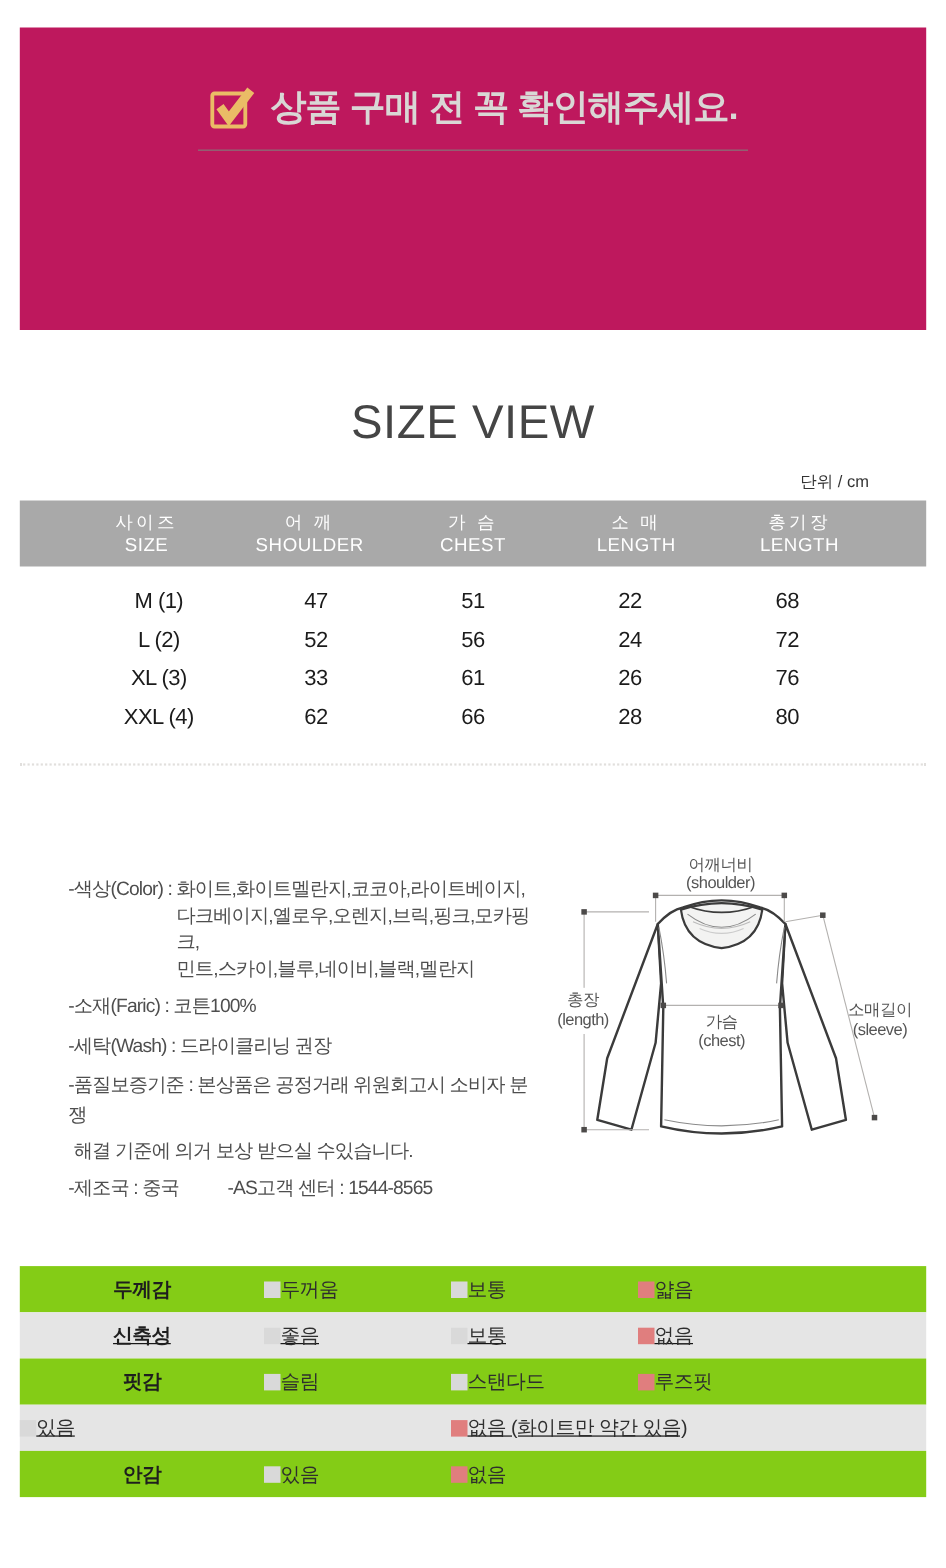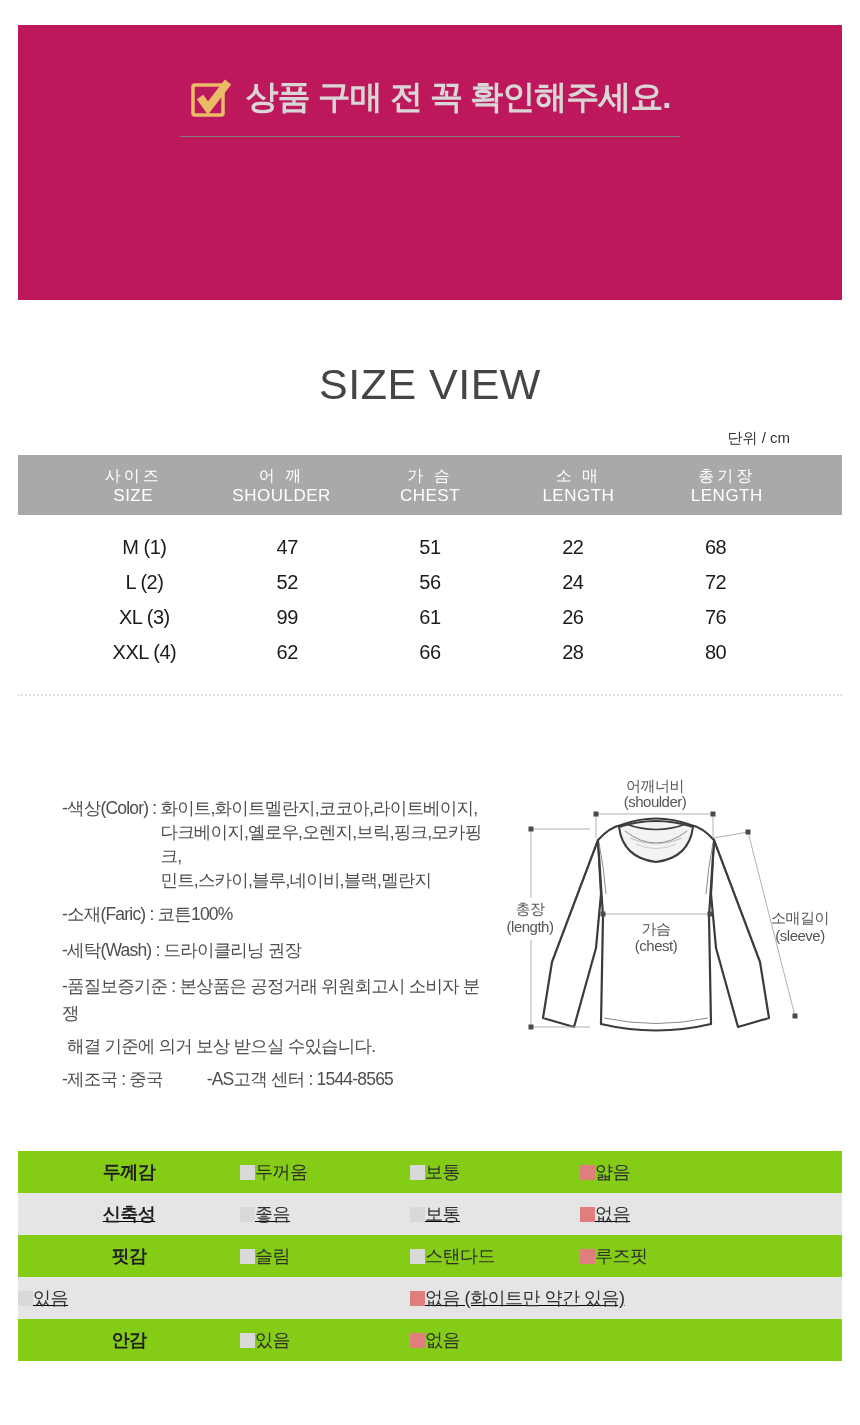--- a/index.html
+++ b/index.html
@@ -111,21 +111,21 @@
     </div>
     <div class="size-row size-grid">
       <div>L (2)</div>
         <div>52</div>
         <div>56</div>
         <div>24</div>
         <div>72</div>
     </div>
     <div class="size-row size-grid">
       <div>XL (3)</div>
-        <div>99</div>
+        <div>33</div>
         <div>61</div>
         <div>26</div>
         <div>76</div>
     </div>
     <div class="size-row size-grid">
       <div>XXL (4)</div>
         <div>62</div>
         <div>66</div>
         <div>28</div>
         <div>80</div>

